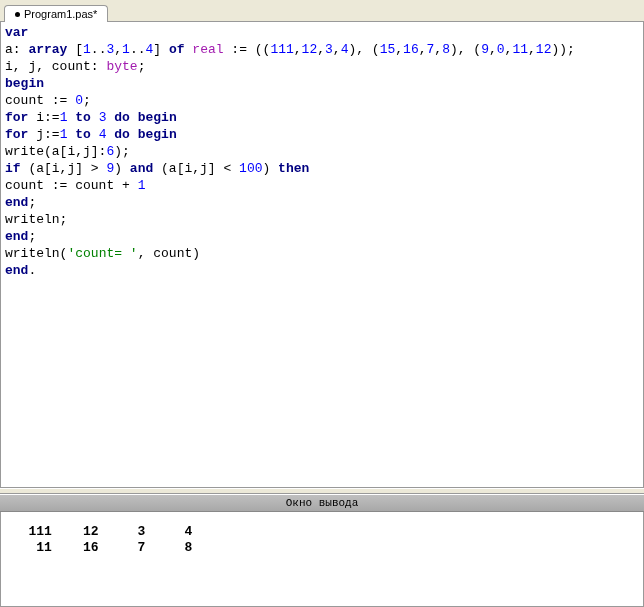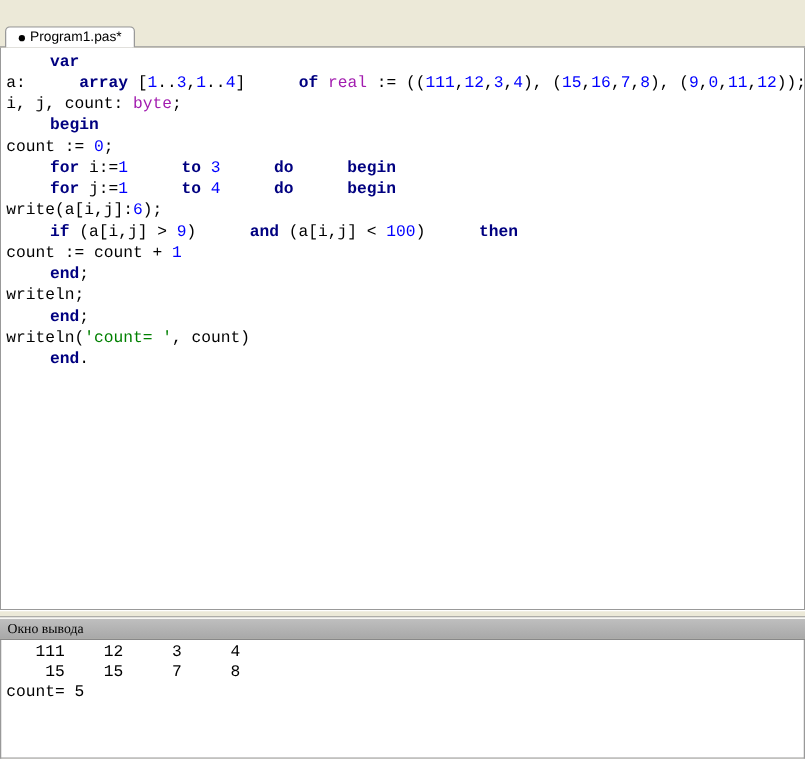--- a/index.html
+++ b/index.html
@@ -7,21 +7,21 @@
     font-family: "Courier New", monospace;
     font-size: 13px;
     background: #ece9d8;
     width: 644px;
     height: 607px;
     overflow: hidden;
     display: flex;
     flex-direction: column;
   }
   .tab-bar {
-    height: 38px;
+    height: 22px;
     background: #ece9d8;
     display: flex;
     align-items: flex-end;
     padding-left: 4px;
     border-bottom: 1px solid #999;
     font-family: Tahoma, sans-serif;
     font-size: 11px;
   }
   .tab {
     background: #fff;
@@ -52,51 +52,53 @@
   }
   .editor {
     padding: 2px 4px;
     white-space: pre;
     font-family: "Courier New", monospace;
     font-size: 13px;
     line-height: 17px;
     color: #000;
     min-height: 100%;
   }
-  .kw { font-weight: bold; color: #000080; margin-left: 35px; }
+  .kw { font-weight: bold; color: #000080; }
   .type { color: #a21caf; }
   .num { color: #0000ff; }
   .str { color: #008000; }
   .splitter {
     height: 6px;
     background: #ece9d8;
     border-top: 1px solid #fff;
     border-bottom: 1px solid #999;
     cursor: row-resize;
   }
   .output-title {
     background: linear-gradient(to bottom, #bfbfbf, #a8a8a8);
     border-top: 1px solid #fff;
     border-bottom: 1px solid #888;
-    font-family: Liberation Serif, serif;
+    font-family: Liberation Mono, monospace;
     font-size: 11px;
     padding: 2px 6px;
     color: #000;
+    text-align: center;
   }
   .output {
     background: #fff;
     flex: 0 0 95px;
-    padding: 2px 4px;
+    padding: 12px 4px;
     white-space: pre;
     font-family: "Courier New", monospace;
     font-size: 13px;
     line-height: 16px;
     overflow: auto;
     border: 1px solid #999;
     border-top: none;
+    font-weight: bold;
   }
   .editor-wrap::-webkit-scrollbar, .output::-webkit-scrollbar {
     width: 16px; height: 16px;
   }
   .editor-wrap::-webkit-scrollbar-track, .output::-webkit-scrollbar-track {
     background: #ece9d8;
   }
   .editor-wrap::-webkit-scrollbar-thumb, .output::-webkit-scrollbar-thumb {
     background: #c8c8c8;
     border: 1px solid #999;
@@ -112,13 +114,13 @@
   </div>
 </div>
 
 <div class="editor-wrap">
   <div class="editor" id="editor"><div><span class="kw">var</span></div><div><span>a: </span><span class="kw">array</span><span> [</span><span class="num">1</span><span>..</span><span class="num">3</span><span>,</span><span class="num">1</span><span>..</span><span class="num">4</span><span>] </span><span class="kw">of</span><span> </span><span class="type">real</span><span> := ((</span><span class="num">111</span><span>,</span><span class="num">12</span><span>,</span><span class="num">3</span><span>,</span><span class="num">4</span><span>), (</span><span class="num">15</span><span>,</span><span class="num">16</span><span>,</span><span class="num">7</span><span>,</span><span class="num">8</span><span>), (</span><span class="num">9</span><span>,</span><span class="num">0</span><span>,</span><span class="num">11</span><span>,</span><span class="num">12</span><span>));</span></div><div><span>i, j, count: </span><span class="type">byte</span><span>;</span></div><div><span class="kw">begin</span></div><div><span>count := </span><span class="num">0</span><span>;</span></div><div><span class="kw">for</span><span> i:=</span><span class="num">1</span><span> </span><span class="kw">to</span><span> </span><span class="num">3</span><span> </span><span class="kw">do</span><span> </span><span class="kw">begin</span></div><div><span class="kw">for</span><span> j:=</span><span class="num">1</span><span> </span><span class="kw">to</span><span> </span><span class="num">4</span><span> </span><span class="kw">do</span><span> </span><span class="kw">begin</span></div><div><span>write(a[i,j]:</span><span class="num">6</span><span>);</span></div><div><span class="kw">if</span><span> (a[i,j] &gt; </span><span class="num">9</span><span>) </span><span class="kw">and</span><span> (a[i,j] &lt; </span><span class="num">100</span><span>) </span><span class="kw">then</span></div><div><span>count := count + </span><span class="num">1</span></div><div><span class="kw">end</span><span>;</span></div><div><span>writeln;</span></div><div><span class="kw">end</span><span>;</span></div><div><span>writeln(</span><span class="str">'count= '</span><span>, count)</span></div><div><span class="kw">end</span><span>.</span></div></div>
 </div>
 
 <div class="splitter"></div>
 
 <div class="output-title">Окно вывода</div>
-<div class="output" id="output"><div>   111    12     3     4</div><div>    15    15     7     8</div><div>count= 5</div></div>
+<div class="output" id="output"><div>   111    12     3     4</div><div>    11    16     7     8</div></div>
 
 </body></html>

